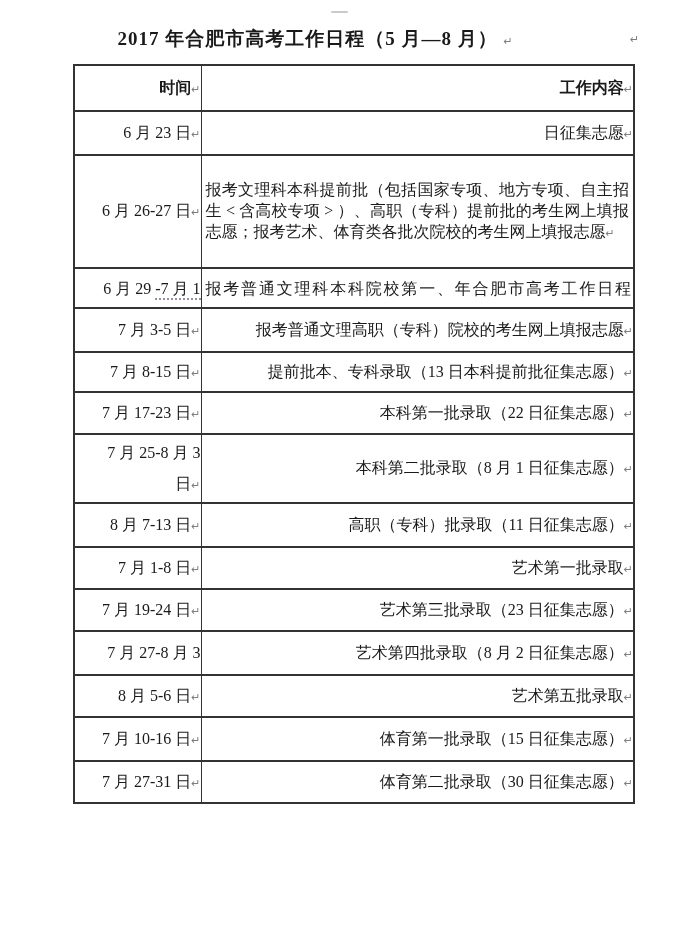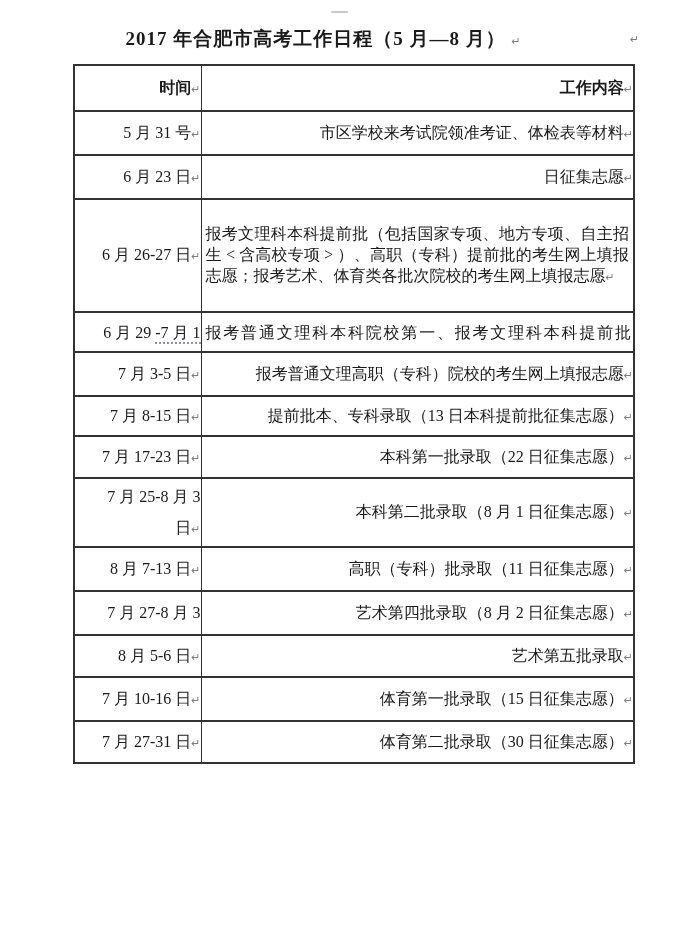--- a/index.html
+++ b/index.html
@@ -12,21 +12,21 @@
   }
   .page { position: relative; width: 700px; height: 950px; }
 
   .smudge {
     position: absolute; left: 331px; top: 11px;
     width: 17px; height: 2px; background: #bdbdbd;
     border-radius: 2px; opacity: .8;
   }
 
   .title-row {
-    position: absolute; left: 16px; top: 26px; width: 614px;
+    position: absolute; left: 8px; top: 26px; width: 614px;
     text-align: center;
     font-size: 19px; font-weight: bold; letter-spacing: 1px;
     white-space: nowrap;
   }
   .mark {
     color: #7e7e7e;
     font-size: 11px; font-weight: normal; letter-spacing: 0;
     font-family: "DejaVu Sans", sans-serif;
     vertical-align: baseline;
   }
@@ -85,40 +85,36 @@
         <col class="c-time">
         <col class="c-content">
       </colgroup>
 
     <tbody>
         <tr>
       <th><span>时间</span><span class="mark">↵</span></th>
       <th><span>工作内容</span><span class="mark">↵</span></th>
     </tr>
 
-    <tr>
-      <td><span>5 月 31 号</span><span class="mark">↵</span></td>
-      <td><span>市区学校来考试院领准考证、体检表等材料</span><span class="mark">↵</span></td>
-    </tr>
 
 
 
     <tr>
       <td><span>6 月 23 日</span><span class="mark">↵</span></td>
       <td><span>日征集志愿</span><span class="mark">↵</span></td>
     </tr>
 
     <tr class="h85">
       <td><span>6 月 26-27 日</span><span class="mark">↵</span></td>
       <td class="justify"><span>报考文理科本科提前批（包括国家专项、地方专项、自主招生 &lt; 含高校专项 &gt; ）、高职（专科）提前批的考生网上填报志愿；报考艺术、体育类各批次院校的考生网上填报志愿</span><span class="mark">↵</span></td>
     </tr>
 
     <tr class="h38">
       <td><span>6 月 29 </span><span class="dotted-ul">-7 月 1</span></td>
-      <td class="fill"><span>报考普通文理科本科院校第一、报考文理科本科提前批</span></td>
+      <td class="fill"><span>报考普通文理科本科院校第一、年合肥市高考工作日程</span></td>
     </tr>
 
     <tr>
       <td><span>7 月 3-5 日</span><span class="mark">↵</span></td>
       <td><span>报考普通文理高职（专科）院校的考生网上填报志愿</span><span class="mark">↵</span></td>
     </tr>
 
     <tr class="h38">
       <td><span>7 月 8-15 日</span><span class="mark">↵</span></td>
       <td><span>提前批本、专科录取（13 日本科提前批征集志愿）</span><span class="mark">↵</span></td>
@@ -135,22 +131,30 @@
             <div><span>日</span><span class="mark">↵</span></div>
           </td>
       <td><span>本科第二批录取（8 月 1 日征集志愿）</span><span class="mark">↵</span></td>
     </tr>
 
     <tr>
       <td><span>8 月 7-13 日</span><span class="mark">↵</span></td>
       <td><span>高职（专科）批录取（11 日征集志愿）</span><span class="mark">↵</span></td>
     </tr>
 
+    <tr class="h40">
+      <td><span>7 月 1-8 日</span><span class="mark">↵</span></td>
+      <td><span>艺术第一批录取</span><span class="mark">↵</span></td>
+    </tr>
 
 
+    <tr class="h40">
+      <td><span>7 月 19-24 日</span><span class="mark">↵</span></td>
+      <td><span>艺术第三批录取（23 日征集志愿）</span><span class="mark">↵</span></td>
+    </tr>
 
     <tr>
       <td><span>7 月 27-8 月 3</span><span class="mark"></span></td>
       <td><span>艺术第四批录取（8 月 2 日征集志愿）</span><span class="mark">↵</span></td>
     </tr>
 
     <tr class="h40">
       <td><span>8 月 5-6 日</span><span class="mark">↵</span></td>
       <td><span>艺术第五批录取</span><span class="mark">↵</span></td>
     </tr>

